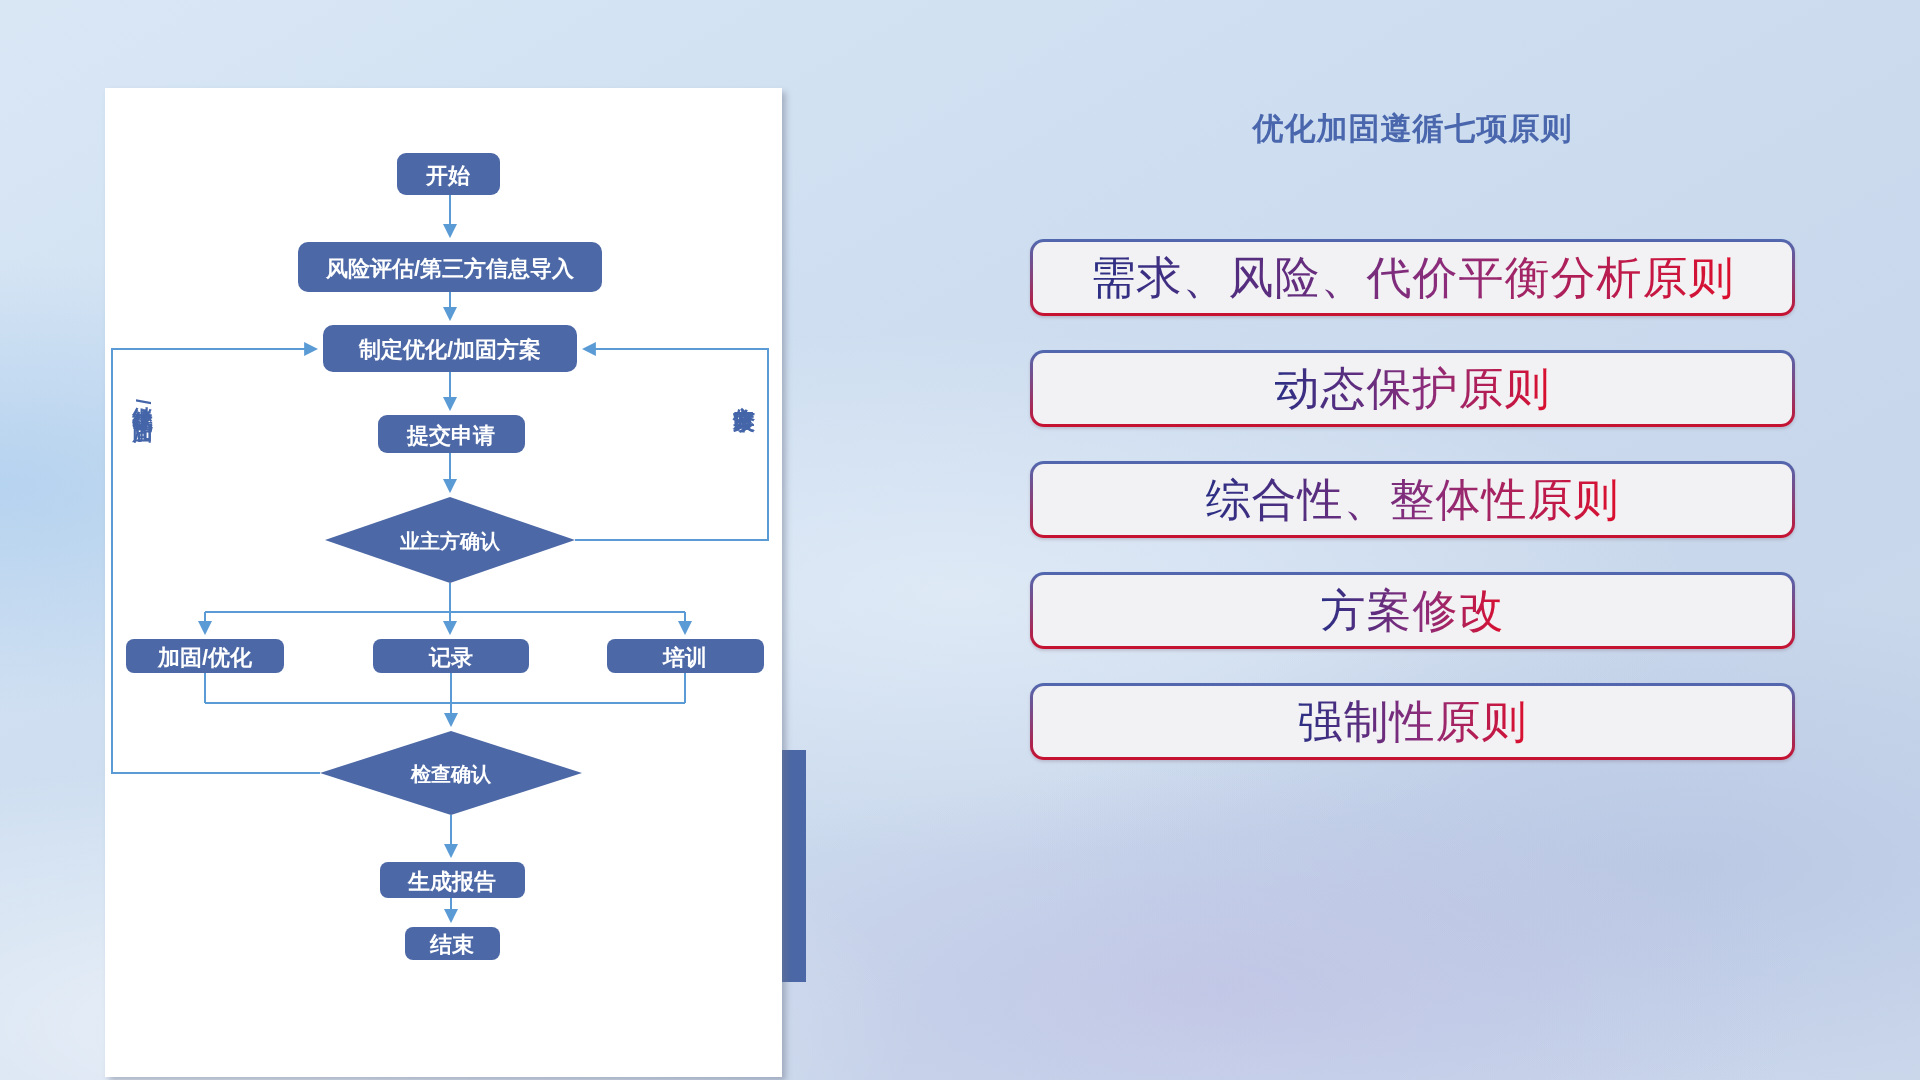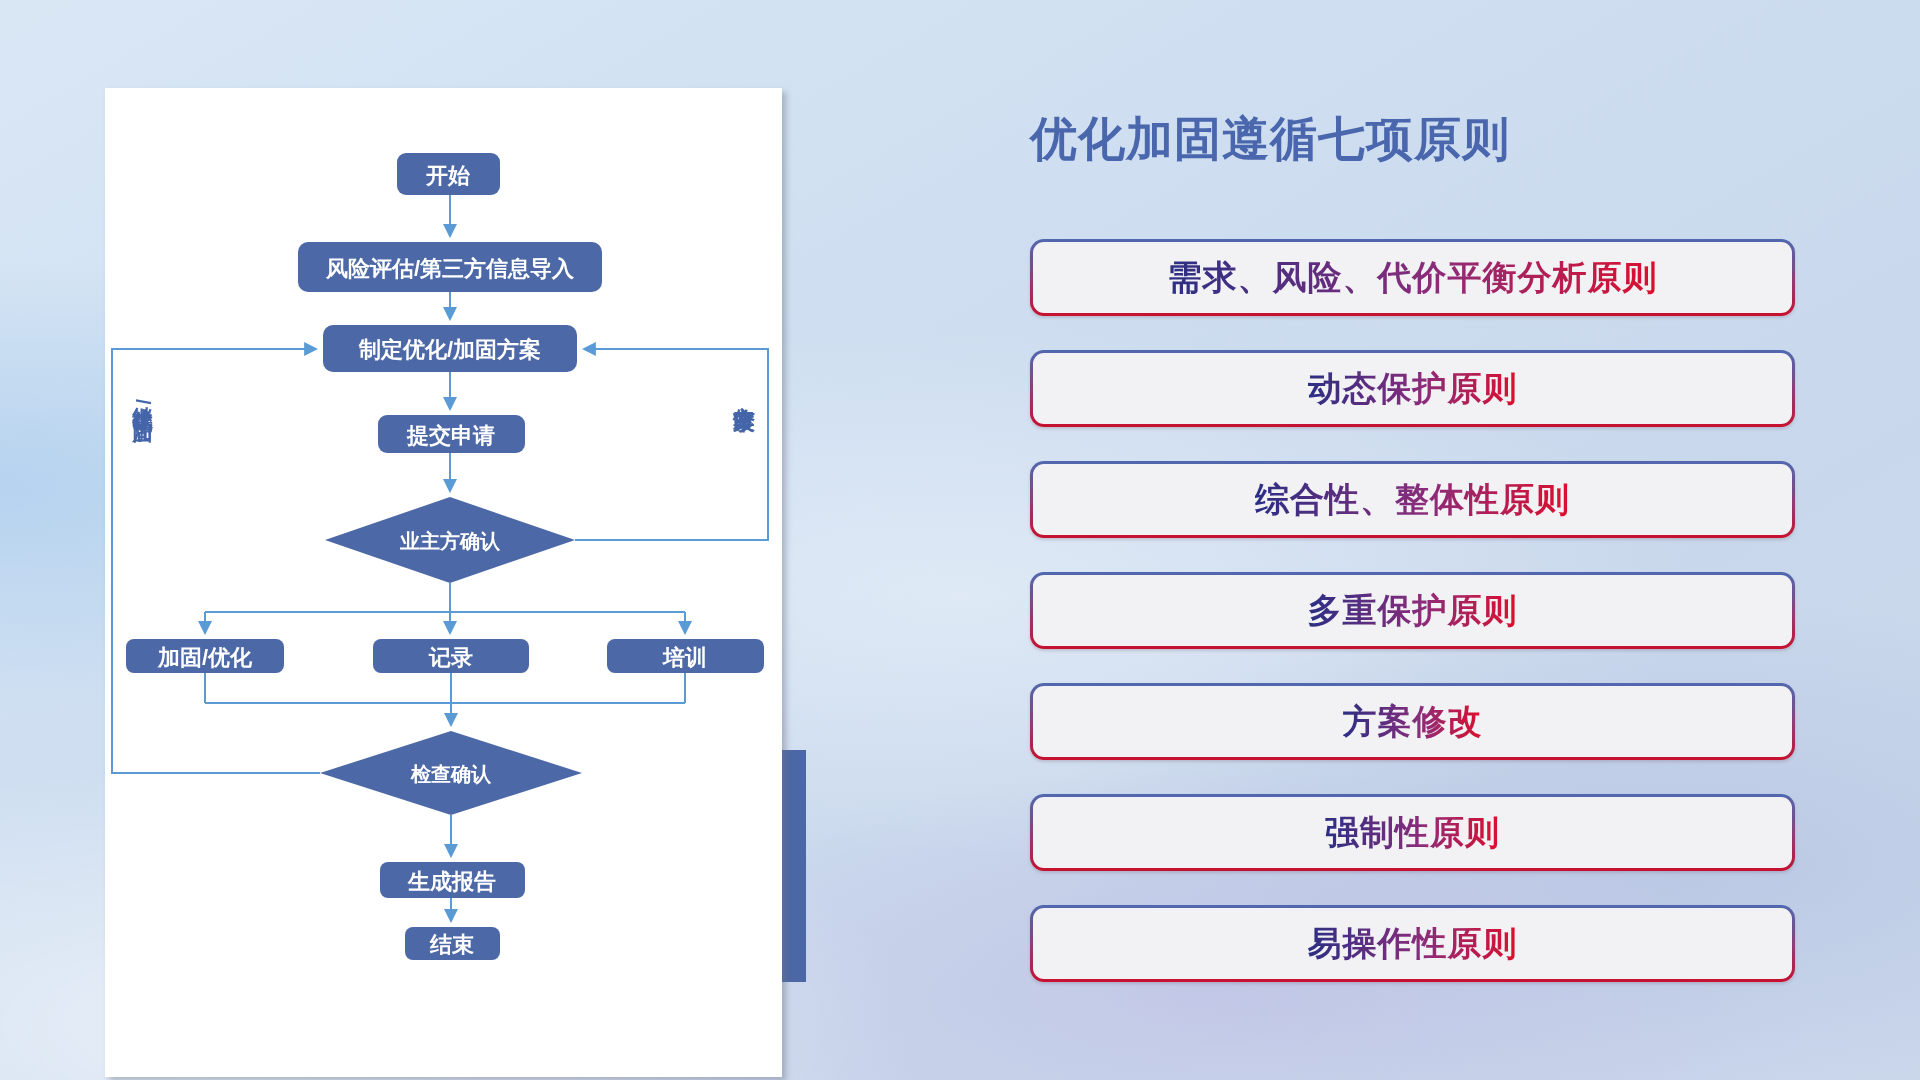--- a/index.html
+++ b/index.html
@@ -34,38 +34,39 @@
     writing-mode:vertical-rl;
     color:#4565a9;font-weight:bold;line-height:1;
     letter-spacing:2px;
   }
   .vlabel-left{left:28px;top:303px;font-size:20px;}
   .vlabel-right{left:628px;top:300px;font-size:22px;}
 
   
   .title{
     position:absolute;left:1030px;top:108px;width:765px;
-    font-size:47px;font-weight:bold;color:#4a67ae;letter-spacing:1px;font-family:Liberation Serif, serif;
+    text-align:center;
+    font-size:31px;font-weight:bold;color:#4a67ae;letter-spacing:1px;font-family:Liberation Serif, serif;
   }
   .principles{
     position:absolute;left:1030px;top:239px;width:765px;
     display:flex;flex-direction:column;gap:34px;
   }
   .p-box{
     height:77px;border-radius:14px;padding:3px;box-sizing:border-box;
     background:linear-gradient(180deg,#5068b0 0%,#8a3f78 52%,#c8102e 100%);
     box-shadow:0 2px 3px rgba(120,90,110,0.25);
   }
   .p-box-inner{
     width:100%;height:100%;border-radius:11px;
     background:#f2f2f4;
     display:flex;align-items:center;justify-content:center;
   }
   .p-text{
-    font-size:34px;font-weight:700;letter-spacing:1px;
+    font-size:45px;font-weight:400;letter-spacing:1px;
     background:linear-gradient(90deg,#2b2f84 0%,#8c2c7a 55%,#dc0f2d 100%);
     -webkit-background-clip:text;background-clip:text;
     color:transparent;
   }
 </style>
 </head>
 <body>
 
 <div class="slide">
 
@@ -179,33 +180,23 @@
         <span class="p-text">动态保护原则</span>
       </div>
     </div>
     <div class="p-box">
       <div class="p-box-inner">
         <span class="p-text">综合性、整体性原则</span>
       </div>
     </div>
     <div class="p-box">
       <div class="p-box-inner">
-        <span class="p-text">多重保护原则</span>
-      </div>
-    </div>
-    <div class="p-box">
-      <div class="p-box-inner">
         <span class="p-text">方案修改</span>
       </div>
     </div>
     <div class="p-box">
       <div class="p-box-inner">
         <span class="p-text">强制性原则</span>
       </div>
     </div>
-    <div class="p-box">
-      <div class="p-box-inner">
-        <span class="p-text">易操作性原则</span>
-      </div>
-    </div>
   </div>
 
 </div>
 
 </body></html>

